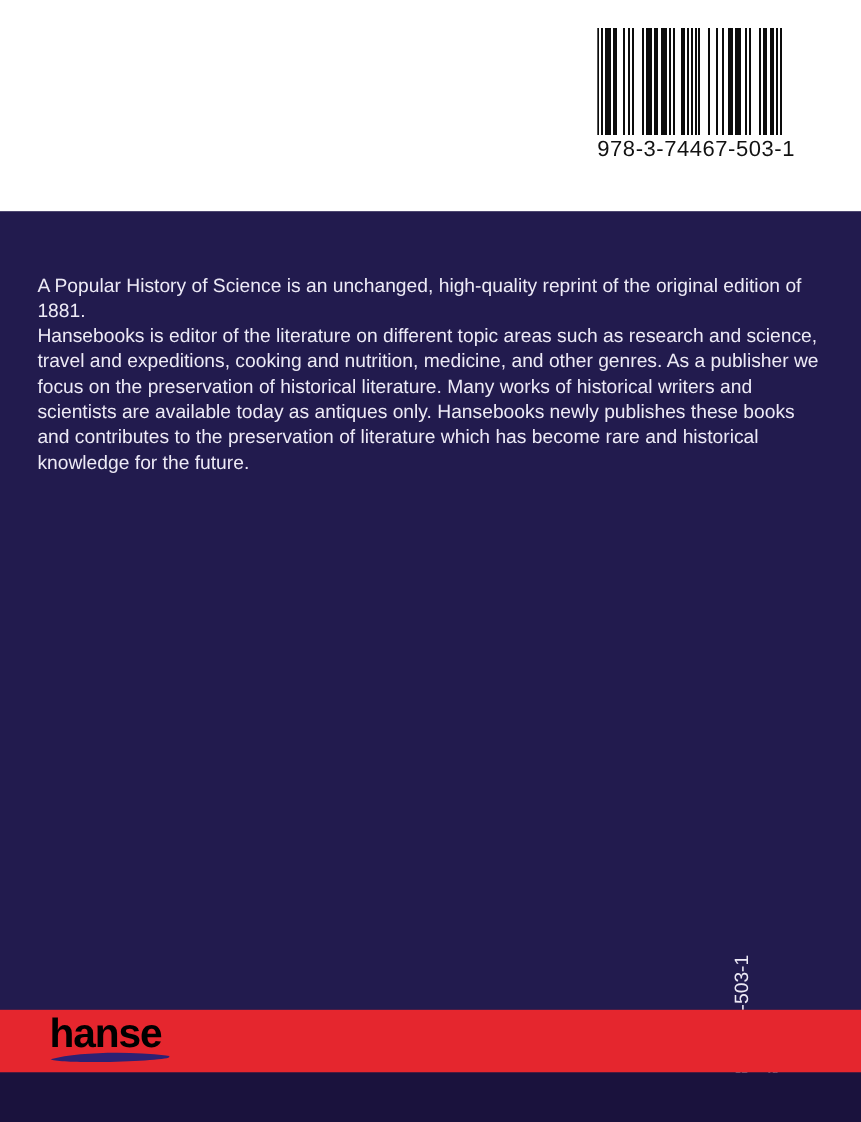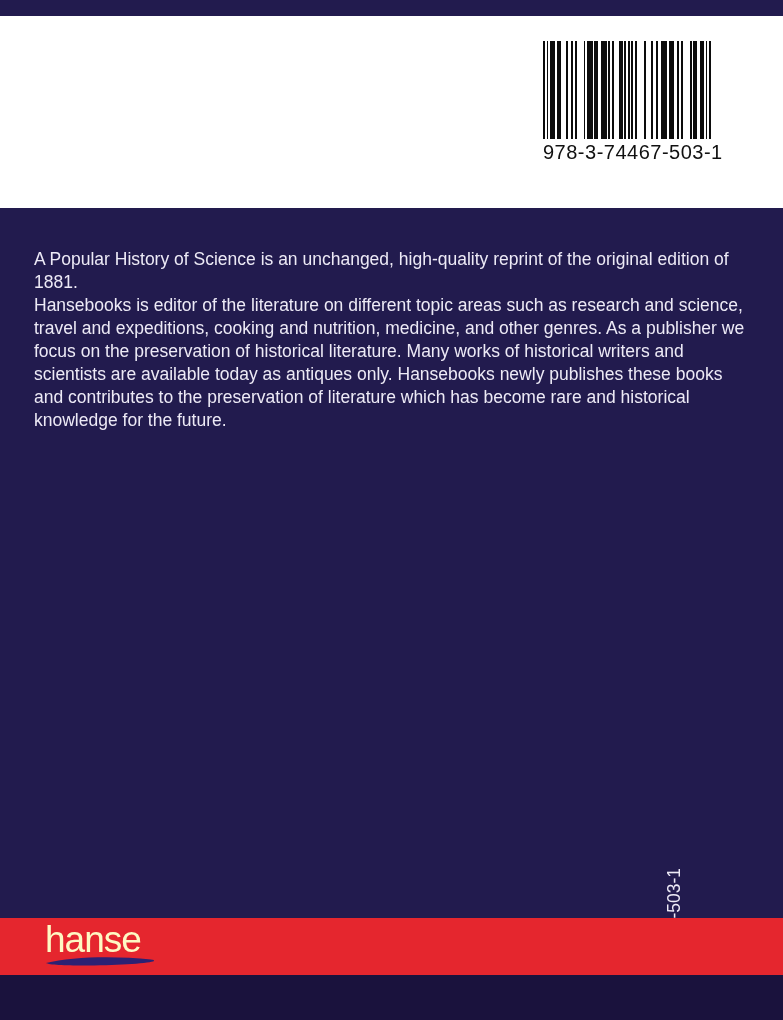--- a/index.html
+++ b/index.html
@@ -17,21 +17,21 @@
     width: 783px;
     height: 1020px;
     position: relative;
     overflow: hidden;
     background: var(--navy);
     font-family: "Liberation Sans", sans-serif;
   }
 
   .white-band {
     position: absolute;
-    top: 16px; left: 0;
+    top: 0; left: 0;
     width: 783px; height: 192px;
     background: var(--white-band);
   }
 
   .barcode-block {
     position: absolute;
     top: 25px;
     right: 72px;
     width: 168px;
     text-align: center;
@@ -78,22 +78,22 @@
     background: var(--red);
   }
   .logo {
     position: absolute;
     left: 45px;
     top: 3px;
     width: 115px;
   }
   .logo-text {
     display: block;
-    color: #fef9c3;
-    font-weight: normal;
+    color: #000000;
+    font-weight: bold;
     font-size: 37px;
     line-height: 38px;
     letter-spacing: -1px;
   }
   .logo-swoosh {
     display: block;
     width: 114px;
     height: 11px;
     margin-top: -4px;
     margin-left: -2px;

